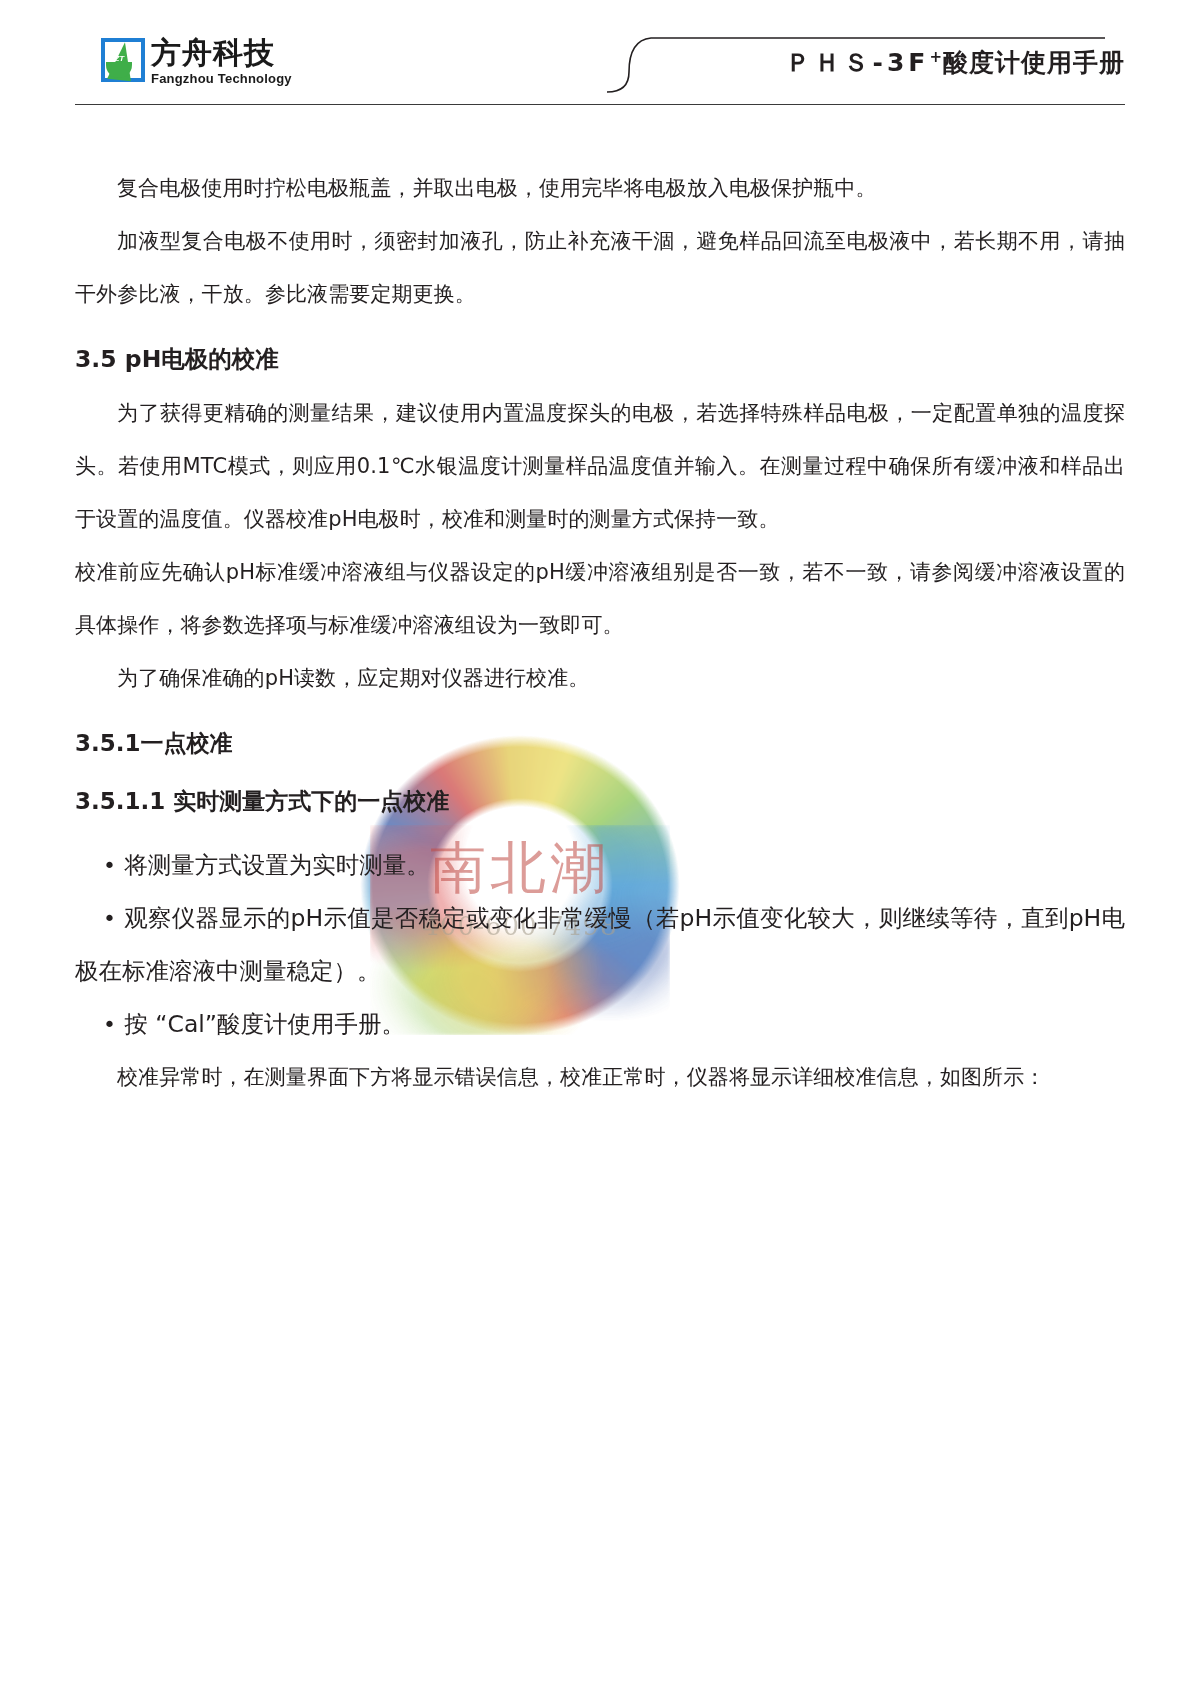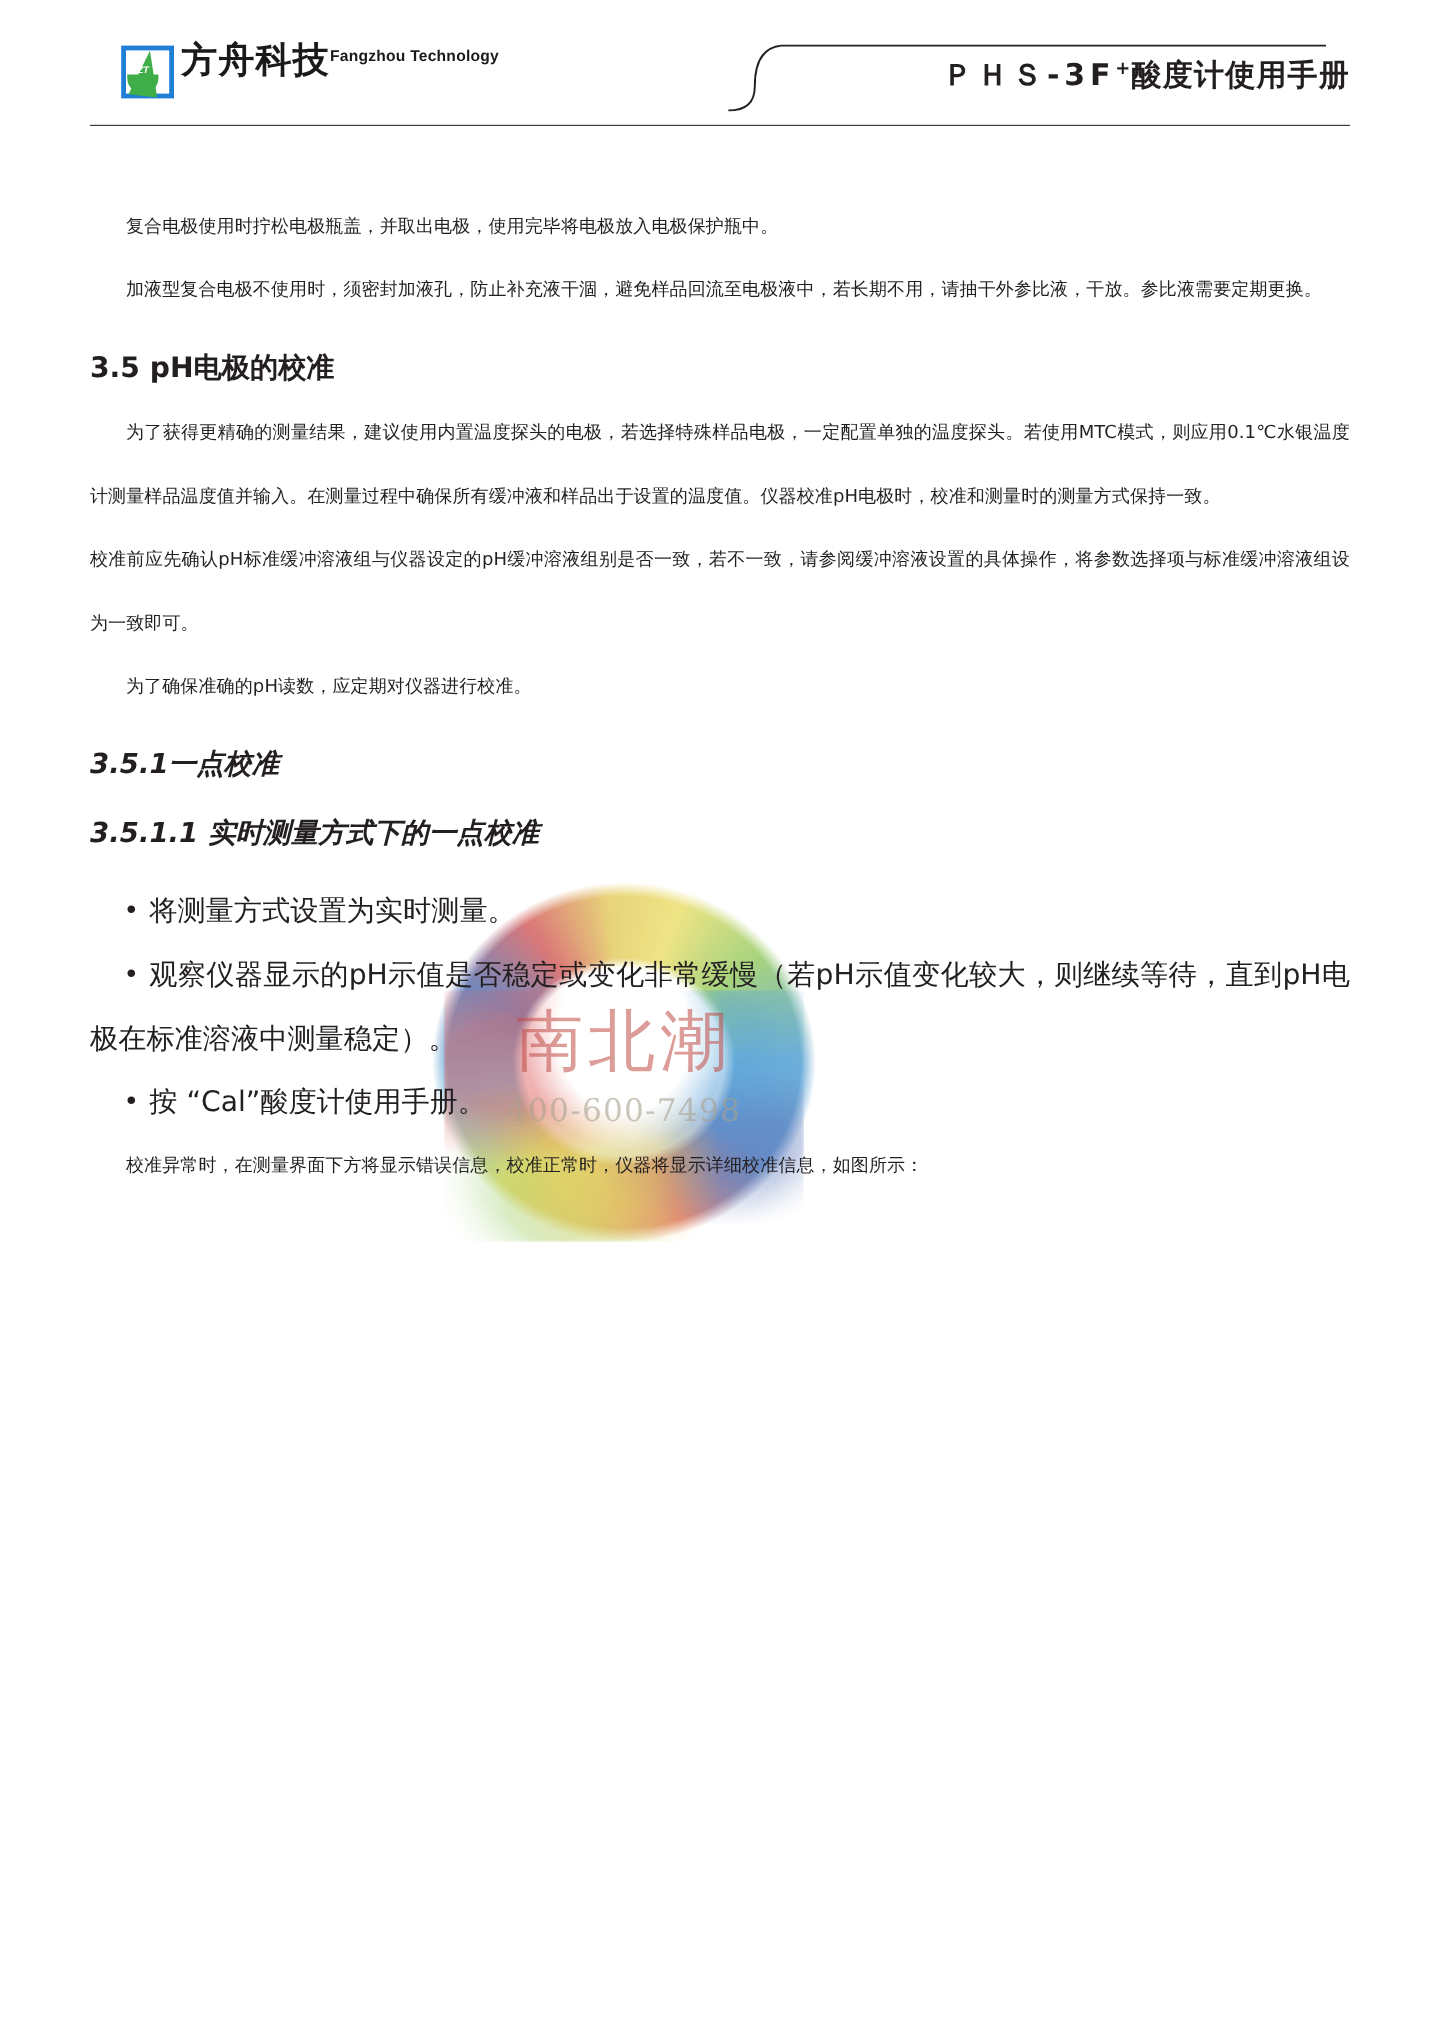--- a/index.html
+++ b/index.html
@@ -71,20 +71,21 @@
     left: 13px; top: 18px;
     color: #ffffff;
     font-size: 8px;
     font-weight: bold;
     font-style: italic;
     letter-spacing: -0.3px;
   }
 
   .logo-text {
     display: flex;
+    flex-direction: column;
     justify-content: center;
     line-height: 1;
   }
   .logo-cn {
     font-size: 30px;
     font-weight: bold;
     letter-spacing: 1px;
     color: #1a1a1a;
     font-family: "DejaVu Sans", "Liberation Sans", sans-serif;
   }
@@ -139,21 +140,21 @@
   
   .content {
     position: relative;
     margin: 0 75px;
     padding-top: 42px;
     z-index: 3;
   }
 
   p.para {
     margin: 0 0 0 0;
-    font-size: 15px;
+    font-size: 21px;
     line-height: 53px;
     color: #231f20;
     text-align: justify;
     text-justify: inter-ideograph;
     font-family: "DejaVu Sans", "Liberation Sans", sans-serif;
     letter-spacing: 0.1px;
   }
   p.indent { text-indent: 2em; }
 
   h2.heading {
@@ -164,21 +165,20 @@
     line-height: 44px;
     font-family: "DejaVu Sans", "Liberation Sans", sans-serif;
   }
   h3.heading-sub {
     margin: 18px 0 10px 0;
     font-size: 23px;
     font-weight: bold;
     color: #231f20;
     line-height: 40px;
     font-family: "DejaVu Sans", "Liberation Sans", sans-serif;
-    font-style: italic;
   }
 
   ul.bullets {
     list-style: none;
     margin: 18px 0 0 0;
     padding: 0;
   }
   ul.bullets li {
     position: relative;
     font-size: 23.5px;

